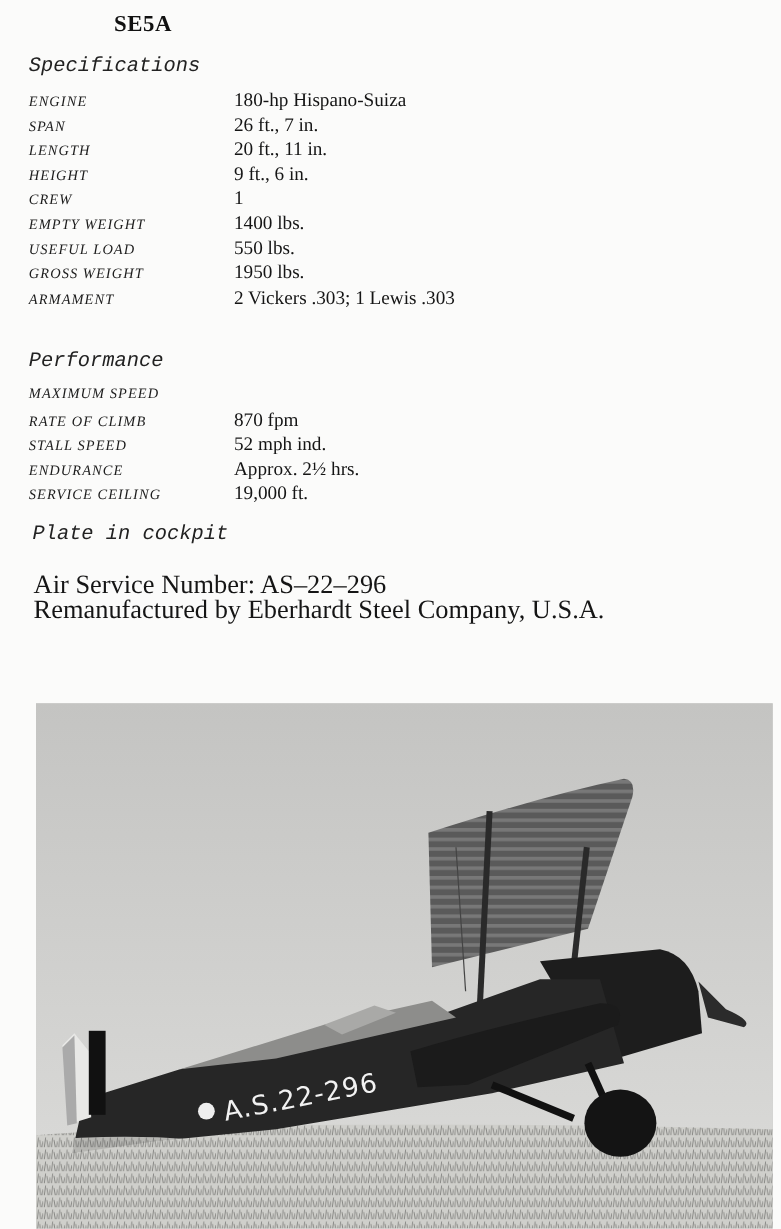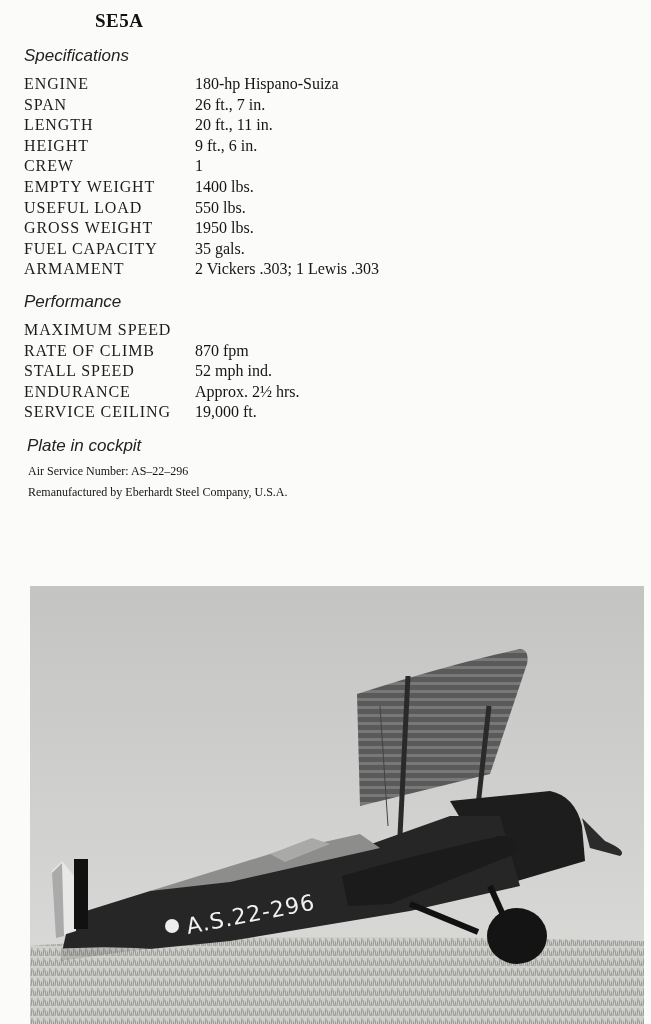--- a/index.html
+++ b/index.html
@@ -11,38 +11,39 @@
       position: relative;
     }
     .title {
       position: absolute; left: 95px; top: 10px;
       font-family: "Liberation Serif", serif;
       font-weight: bold; font-size: 19px; letter-spacing: 0.5px;
       color: #111;
     }
     .section-head {
       position: absolute; left: 24px;
-      font-family: Liberation Sans, sans-serif;
+      font-family: Liberation Mono, monospace;
       font-style: italic; font-size: 17px; color: #222;
     }
     .spec-table { position: absolute; left: 24px; }
     .row { display: flex; align-items: baseline; height: 20.6px; }
     .lbl {
       width: 155px;
       font-family: "Liberation Serif", serif;
-      font-size: 16px; letter-spacing: 0.9px; color: #1c1c1c;
+      font-size: 12px; letter-spacing: 0.9px; color: #1c1c1c;
       text-transform: uppercase;
+      font-style: italic;
     }
     .val {
       font-family: "Liberation Serif", serif;
       font-size: 16px; color: #151515; margin-left: 16px;
     }
     .plate {
-      position: absolute; left: 28px; top: 461px;
-      font-family: "Liberation Serif", serif; font-size: 12px; color: #151515;
+      position: absolute; left: 28px; top: 476px;
+      font-family: "Liberation Serif", serif; font-size: 22px; color: #151515;
     }
     .plate div { height: 21px; line-height: 21px; }
     .photo {
       position: absolute; left: 30px; top: 586px; width: 614px; height: 438px;
       background: #c9c9c7; overflow: hidden;
     }
     .photo svg { display: block; }
   </style>
 </head>
 <body>
@@ -75,24 +76,20 @@
       <span class="lbl">Empty weight</span>
       <span class="val">1400 lbs.</span>
     </div>
   <div class="row">
       <span class="lbl">Useful load</span>
       <span class="val">550 lbs.</span>
     </div>
   <div class="row">
       <span class="lbl">Gross weight</span>
       <span class="val">1950 lbs.</span>
-    </div>
-  <div class="row">
-      <span class="lbl">Fuel capacity</span>
-      <span class="val">35 gals.</span>
     </div>
   <div class="row">
       <span class="lbl">Armament</span>
       <span class="val">2 Vickers .303; 1 Lewis .303</span>
     </div>
 </div>
 
 <div class="section-head" style="top:292px;">Performance</div>
 <div class="spec-table" style="top:321px;">
   <div class="row">

